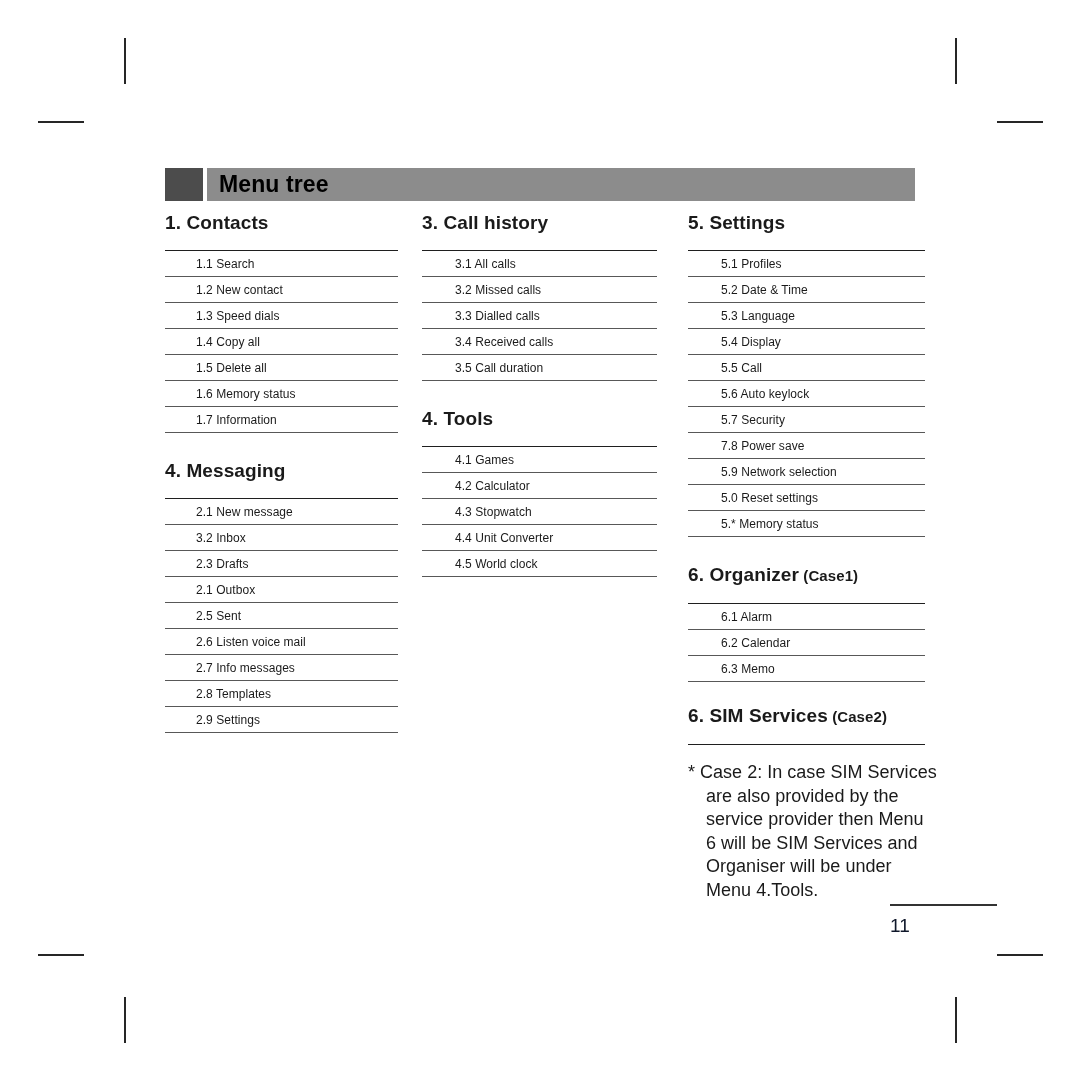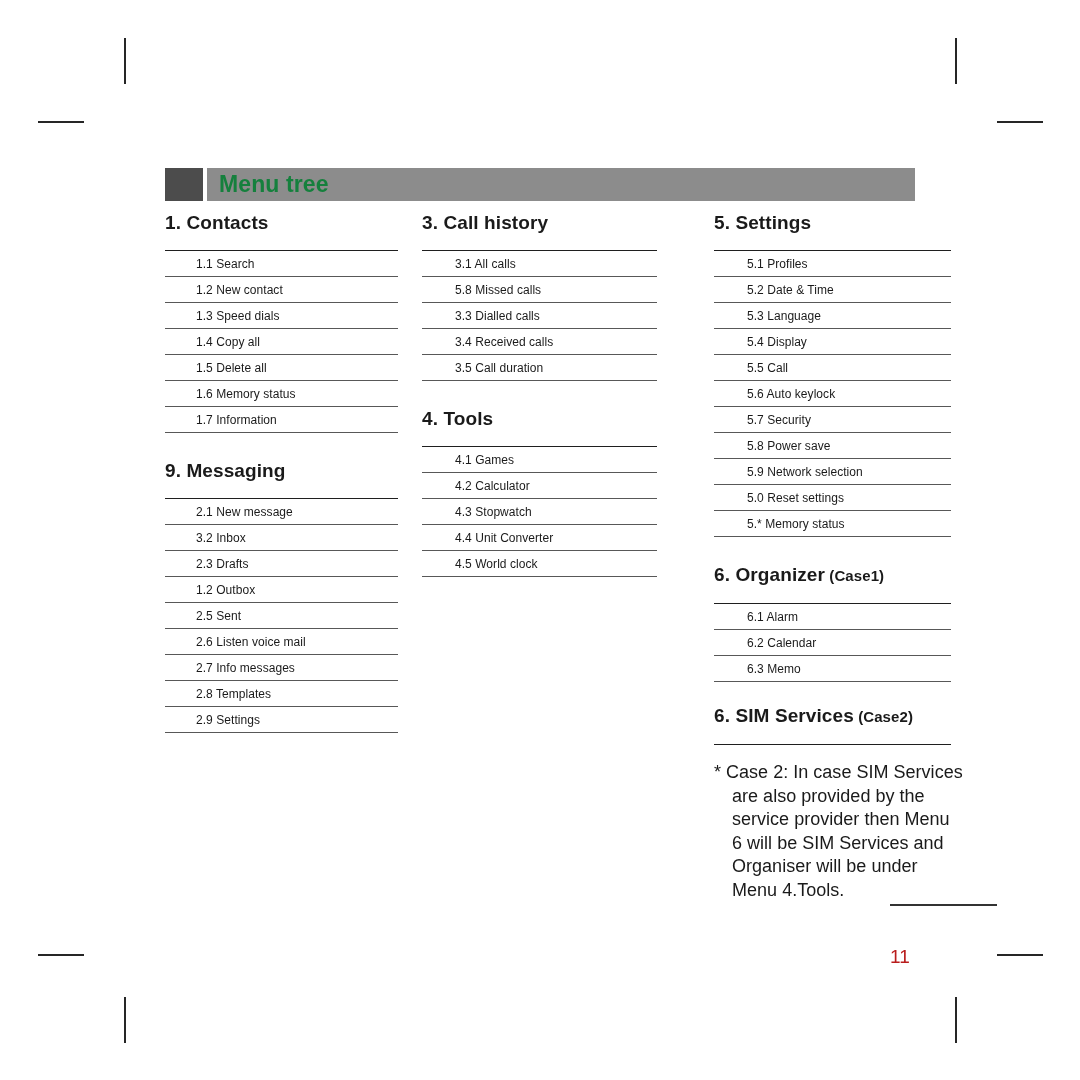--- a/index.html
+++ b/index.html
@@ -57,35 +57,35 @@
     right: 0;
     height: 33px;
     background: #8c8c8c;
   }
   #header-title {
     position: absolute;
     left: 54px;
     top: 0;
     height: 33px;
     line-height: 33px;
-    color: #15803d;
+    color: #000000;
     font-size: 23px;
     font-weight: bold;
     letter-spacing: 0.1px;
     white-space: nowrap;
   }
 
   
   .column {
     position: absolute;
     top: 211px;
   }
   #column-1 { left: 165px; width: 233px; }
   #column-2 { left: 422px; width: 235px; }
-  #column-3 { left: 714px; width: 237px; }
+  #column-3 { left: 688px; width: 237px; }
 
   .group { margin-bottom: 0; }
 
   .group-heading {
     font-size: 19px;
     font-weight: bold;
     line-height: 23px;
     padding-bottom: 16px;
     border-bottom: 1.6px solid #1f1f1f;
     white-space: nowrap;
@@ -132,22 +132,21 @@
   }
   #page-number-rule {
     height: 1.6px;
     background: #333333;
     width: 107px;
   }
   #page-number {
     font-size: 19px;
     line-height: 24px;
     padding-top: 8px;
-    color: #b91c1c;
-    margin-top: 31px;
+    color: #0f172a;
   }
 </style>
 </head>
 <body>
 
 <div class="crop v crop-tl-v"></div>
 <div class="crop h crop-tl-h"></div>
 <div class="crop v crop-tr-v"></div>
 <div class="crop h crop-tr-h"></div>
 <div class="crop h crop-bl-h"></div>
@@ -171,41 +170,41 @@
       <div class="item">1.4 Copy all</div>
       <div class="item">1.5 Delete all</div>
       <div class="item">1.6 Memory status</div>
       <div class="item">1.7 Information</div>
     </div>
   </div>
 
   <div class="gap-lg"></div>
 
   <div class="group">
-    <div class="group-heading">9. Messaging</div>
+    <div class="group-heading">4. Messaging</div>
     <div class="items">
       <div class="item">2.1 New message</div>
       <div class="item">3.2 Inbox</div>
       <div class="item">2.3 Drafts</div>
-      <div class="item">1.2 Outbox</div>
+      <div class="item">2.1 Outbox</div>
       <div class="item">2.5 Sent</div>
       <div class="item">2.6 Listen voice mail</div>
       <div class="item">2.7 Info messages</div>
       <div class="item">2.8 Templates</div>
       <div class="item">2.9 Settings</div>
     </div>
   </div>
 </div>
 
 <div class="column" id="column-2">
   <div class="group">
     <div class="group-heading">3. Call history</div>
     <div class="items">
       <div class="item">3.1 All calls</div>
-      <div class="item">5.8 Missed calls</div>
+      <div class="item">3.2 Missed calls</div>
       <div class="item">3.3 Dialled calls</div>
       <div class="item">3.4 Received calls</div>
       <div class="item">3.5 Call duration</div>
     </div>
   </div>
 
   <div class="gap-lg"></div>
 
   <div class="group">
     <div class="group-heading">4. Tools</div>
@@ -223,21 +222,21 @@
   <div class="group">
     <div class="group-heading">5. Settings</div>
     <div class="items">
       <div class="item">5.1 Profiles</div>
       <div class="item">5.2 Date &amp; Time</div>
       <div class="item">5.3 Language</div>
       <div class="item">5.4 Display</div>
       <div class="item">5.5 Call</div>
       <div class="item">5.6 Auto keylock</div>
       <div class="item">5.7 Security</div>
-      <div class="item">5.8 Power save</div>
+      <div class="item">7.8 Power save</div>
       <div class="item">5.9 Network selection</div>
       <div class="item">5.0 Reset settings</div>
       <div class="item">5.* Memory status</div>
     </div>
   </div>
 
   <div class="gap-lg"></div>
 
   <div class="group">
     <div class="group-heading"><span>6. Organizer</span><span class="case-tag"> (Case1)</span></div>

